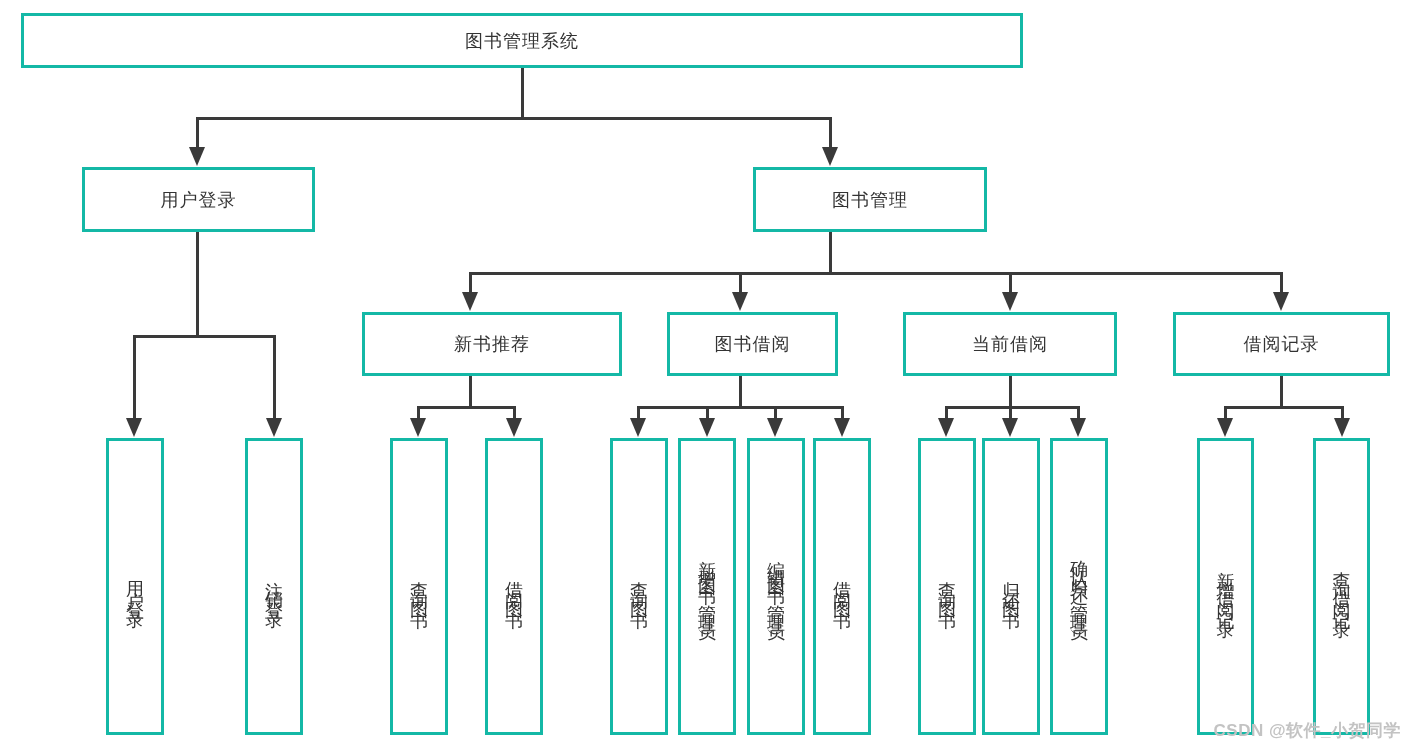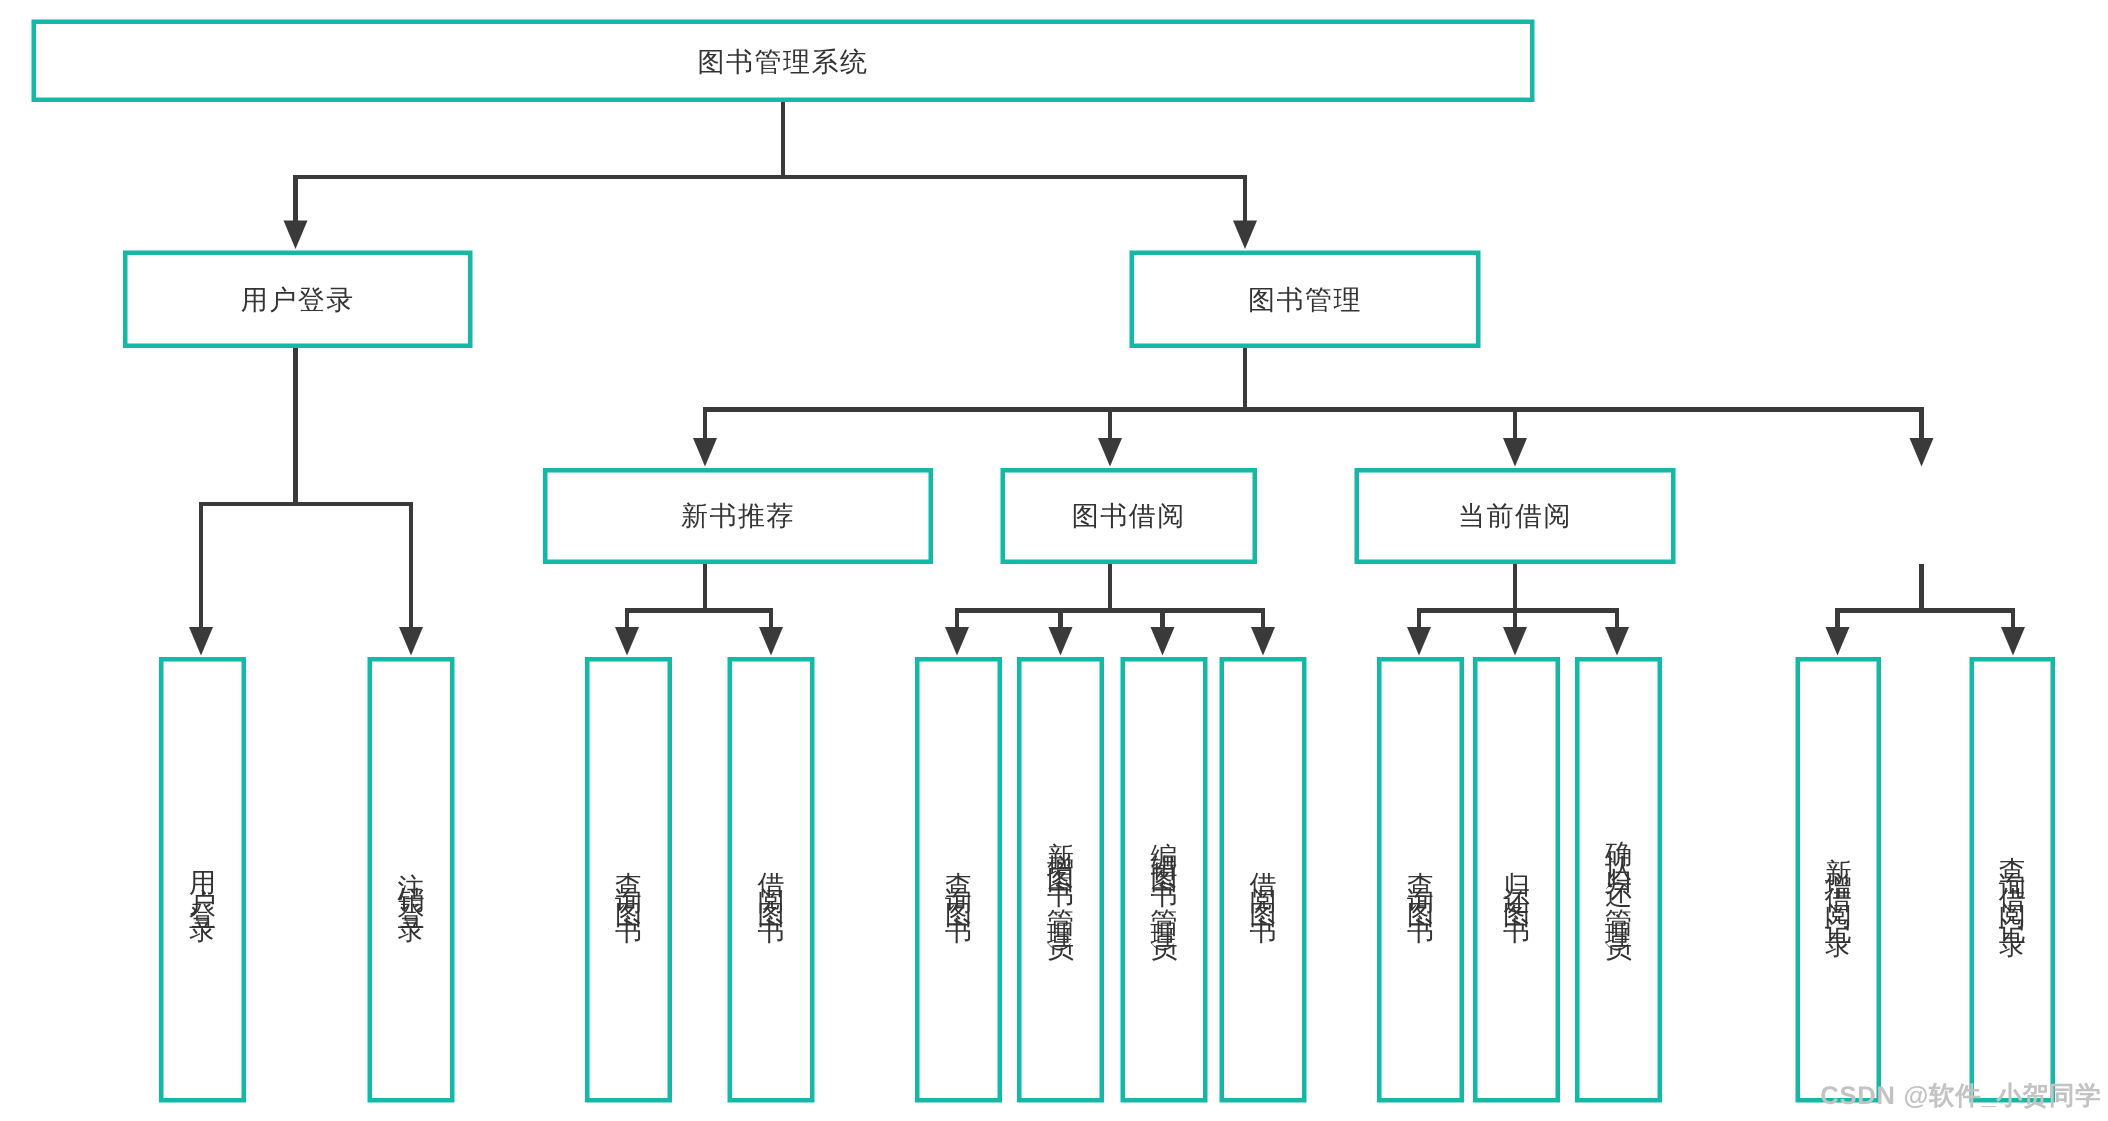--- a/index.html
+++ b/index.html
@@ -135,20 +135,23 @@
 
   <div class="node" style="left:362px;top:312px;width:260px;height:64px;">
     <span class="hlabel">新书推荐</span>
   </div>
   <div class="node" style="left:667px;top:312px;width:171px;height:64px;">
     <span class="hlabel">图书借阅</span>
   </div>
   <div class="node" style="left:903px;top:312px;width:214px;height:64px;justify-content:center;">
     <span class="hlabel">当前借阅</span>
   </div>
+  <div class="node" style="left:1173px;top:312px;width:217px;height:64px;">
+    <span class="hlabel">借阅记录</span>
+  </div>
 
   <div class="node" style="left:106px;top:438px;width:58px;height:297px;">
     <span class="vlabel">用户登录</span>
   </div>
   <div class="node" style="left:245px;top:438px;width:58px;height:297px;">
     <span class="vlabel">注销登录</span>
   </div>
 
   <div class="node" style="left:390px;top:438px;width:58px;height:297px;">
     <span class="vlabel">查询图书</span>

